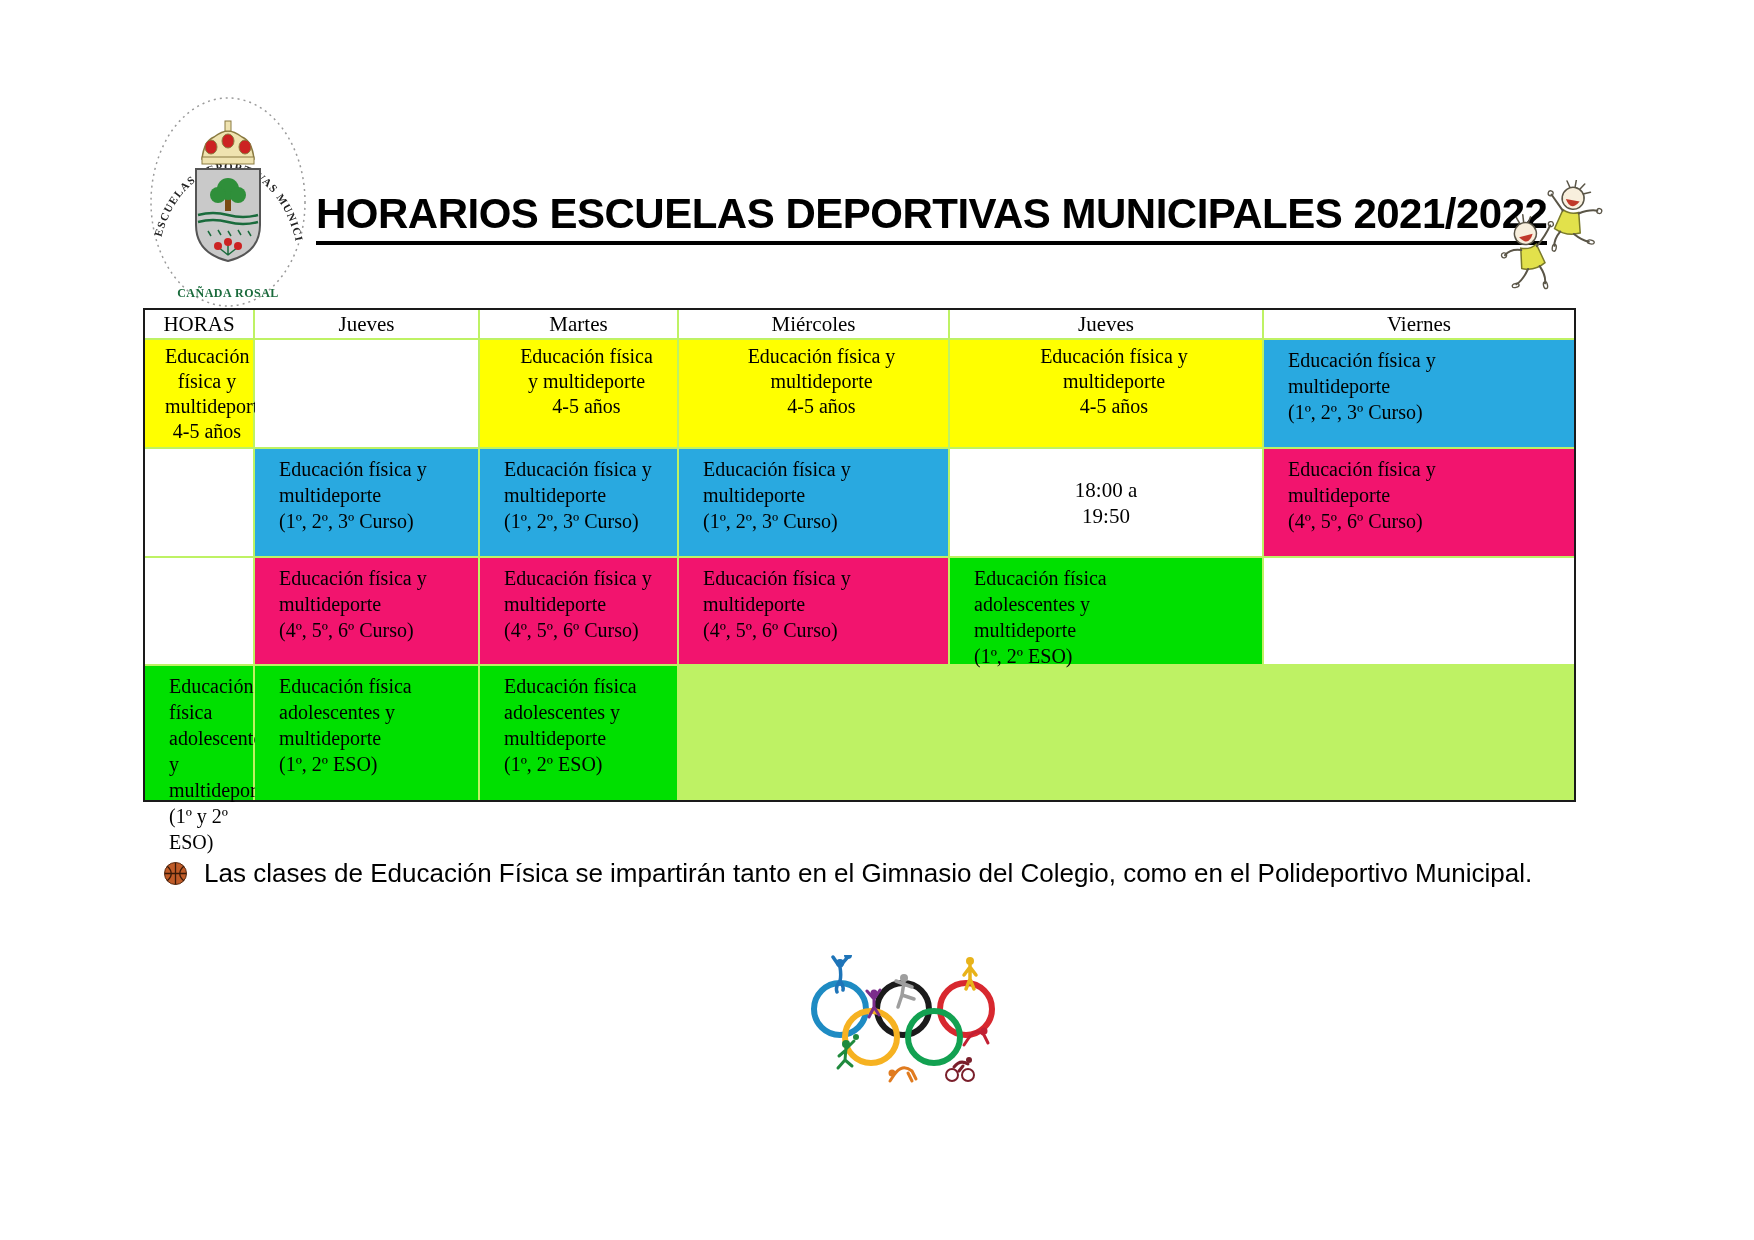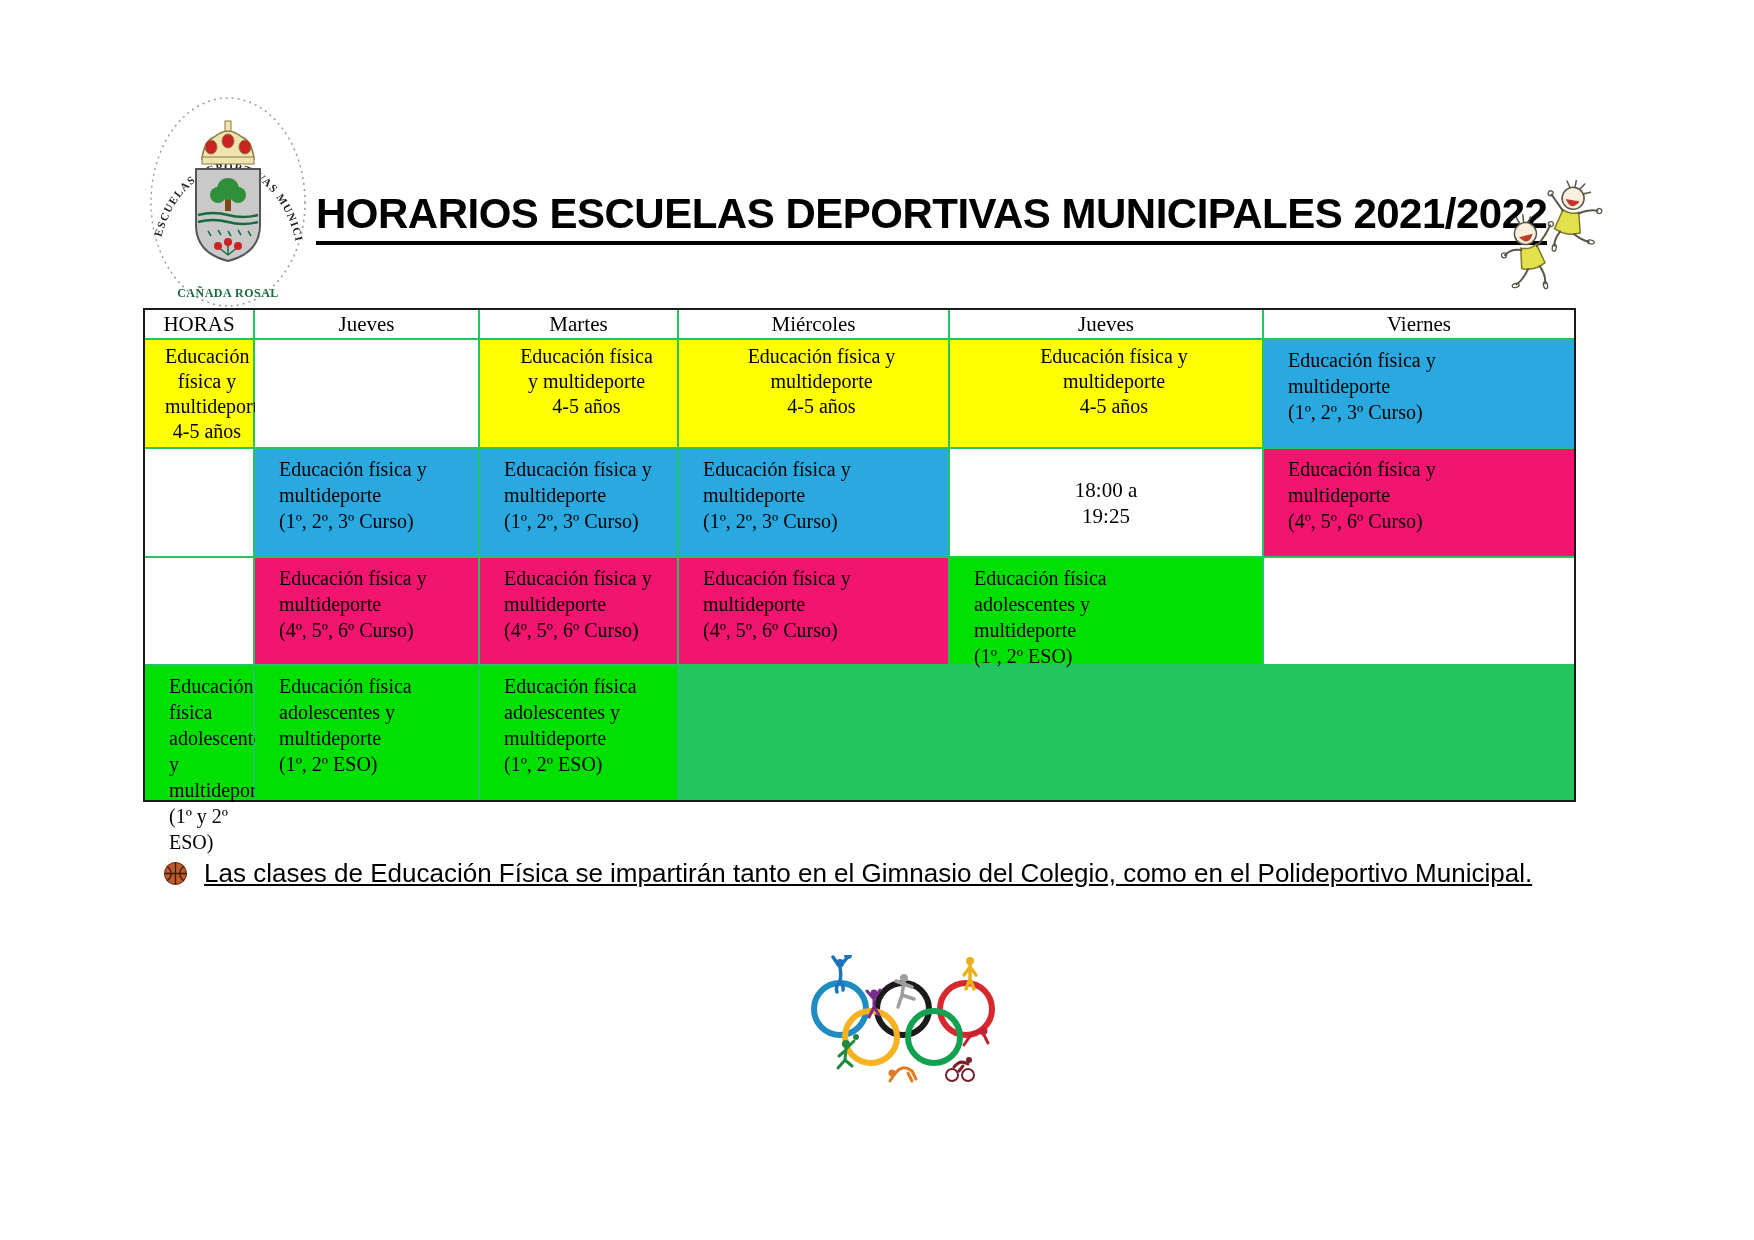--- a/index.html
+++ b/index.html
@@ -16,21 +16,21 @@
     border-bottom:4px solid #000;padding-bottom:3px;display:inline-block;
     white-space:nowrap;
   }
   .kids{position:absolute;left:1498px;top:180px;width:112px;height:118px;}
   
   .schedule{
     position:absolute;left:143px;top:308px;
     display:grid;
     grid-template-columns:108px 223px 197px 269px 312px 310px;
     grid-template-rows:28px 107px 107px 106px 134px;
-    gap:2px;background:#22c55e;border:2px solid #1a1a1a;
+    gap:2px;background:#bef264;border:2px solid #1a1a1a;
   }
   .schedule>div{background:#fff;}
   .hcell{
     background:#D8D8D8;font-size:21px;
     display:flex;align-items:center;justify-content:center;
   }
   .tcell{
     background:#D8D8D8;font-size:21px;line-height:26px;
     display:flex;align-items:center;justify-content:center;
     text-align:center;white-space:pre-line;
@@ -40,21 +40,21 @@
     padding:7px 6px 0 24px;text-align:left;
   }
   .r1 .dcell, .dcell.c-center{
     text-align:center;padding:4px 4px 0 20px;line-height:25px;
   }
   .closed{background:#000;}
   .closed-last{background:linear-gradient(#000 0 126px,#fff 126px);}
   
   .notes{
     position:absolute;left:163px;top:858px;
-    font-family:"Liberation Sans",sans-serif;font-size:26px;color:#000;text-decoration:underline;
+    font-family:"Liberation Sans",sans-serif;font-size:26px;color:#000;
   }
   .note{display:flex;align-items:center;gap:16px;margin-bottom:13px;}
   .note svg{flex:0 0 auto;}
   
   .olympics{position:absolute;left:800px;top:955px;width:214px;height:148px;}
 </style>
 </head>
 <body>
 
 <svg class="crest" viewBox="0 0 160 215">
@@ -155,21 +155,21 @@
 multideporte
 (1º, 2º, 3º Curso)</div>
   <div class="dcell" style="background-color: rgb(41, 169, 224);">Educación física y
 multideporte
 (1º, 2º, 3º Curso)</div>
   <div class="dcell" style="background-color: rgb(41, 169, 224);">Educación física y
 multideporte
 (1º, 2º, 3º Curso)</div>
 
   <div class="tcell">18:00 a
-19:25</div>
+19:50</div>
   <div class="dcell" style="background-color: rgb(242, 20, 110);">Educación física y
 multideporte
 (4º, 5º, 6º Curso)</div>
   <div class="closed"></div>
   <div class="dcell" style="background-color: rgb(242, 20, 110);">Educación física y
 multideporte
 (4º, 5º, 6º Curso)</div>
   <div class="dcell" style="background-color: rgb(242, 20, 110);">Educación física y
 multideporte
 (4º, 5º, 6º Curso)</div>

